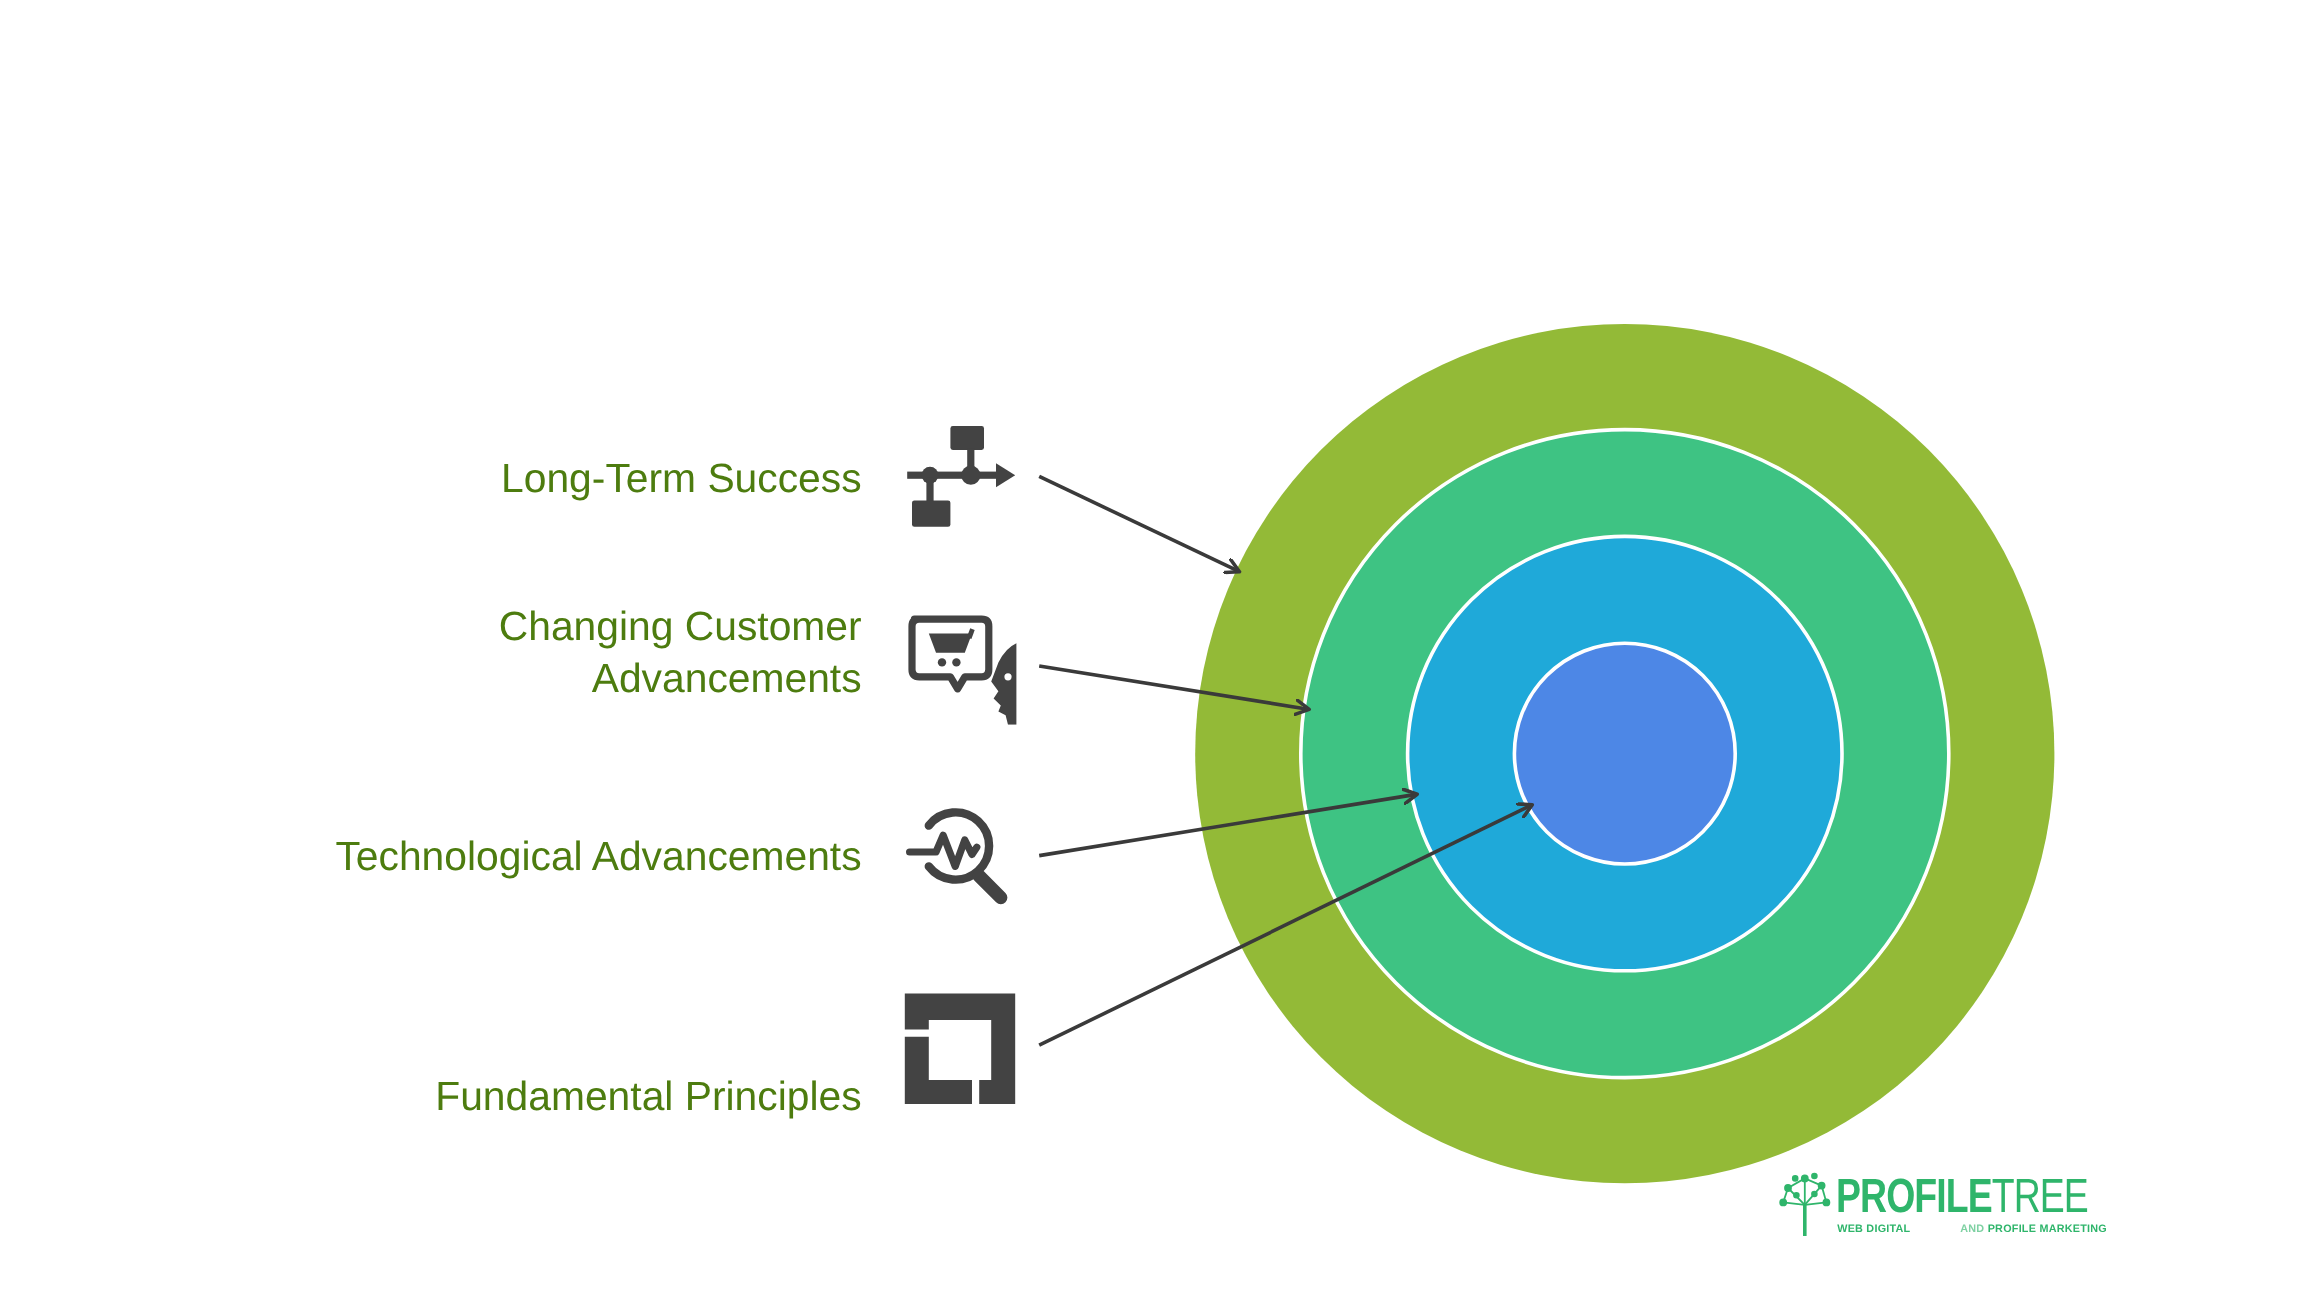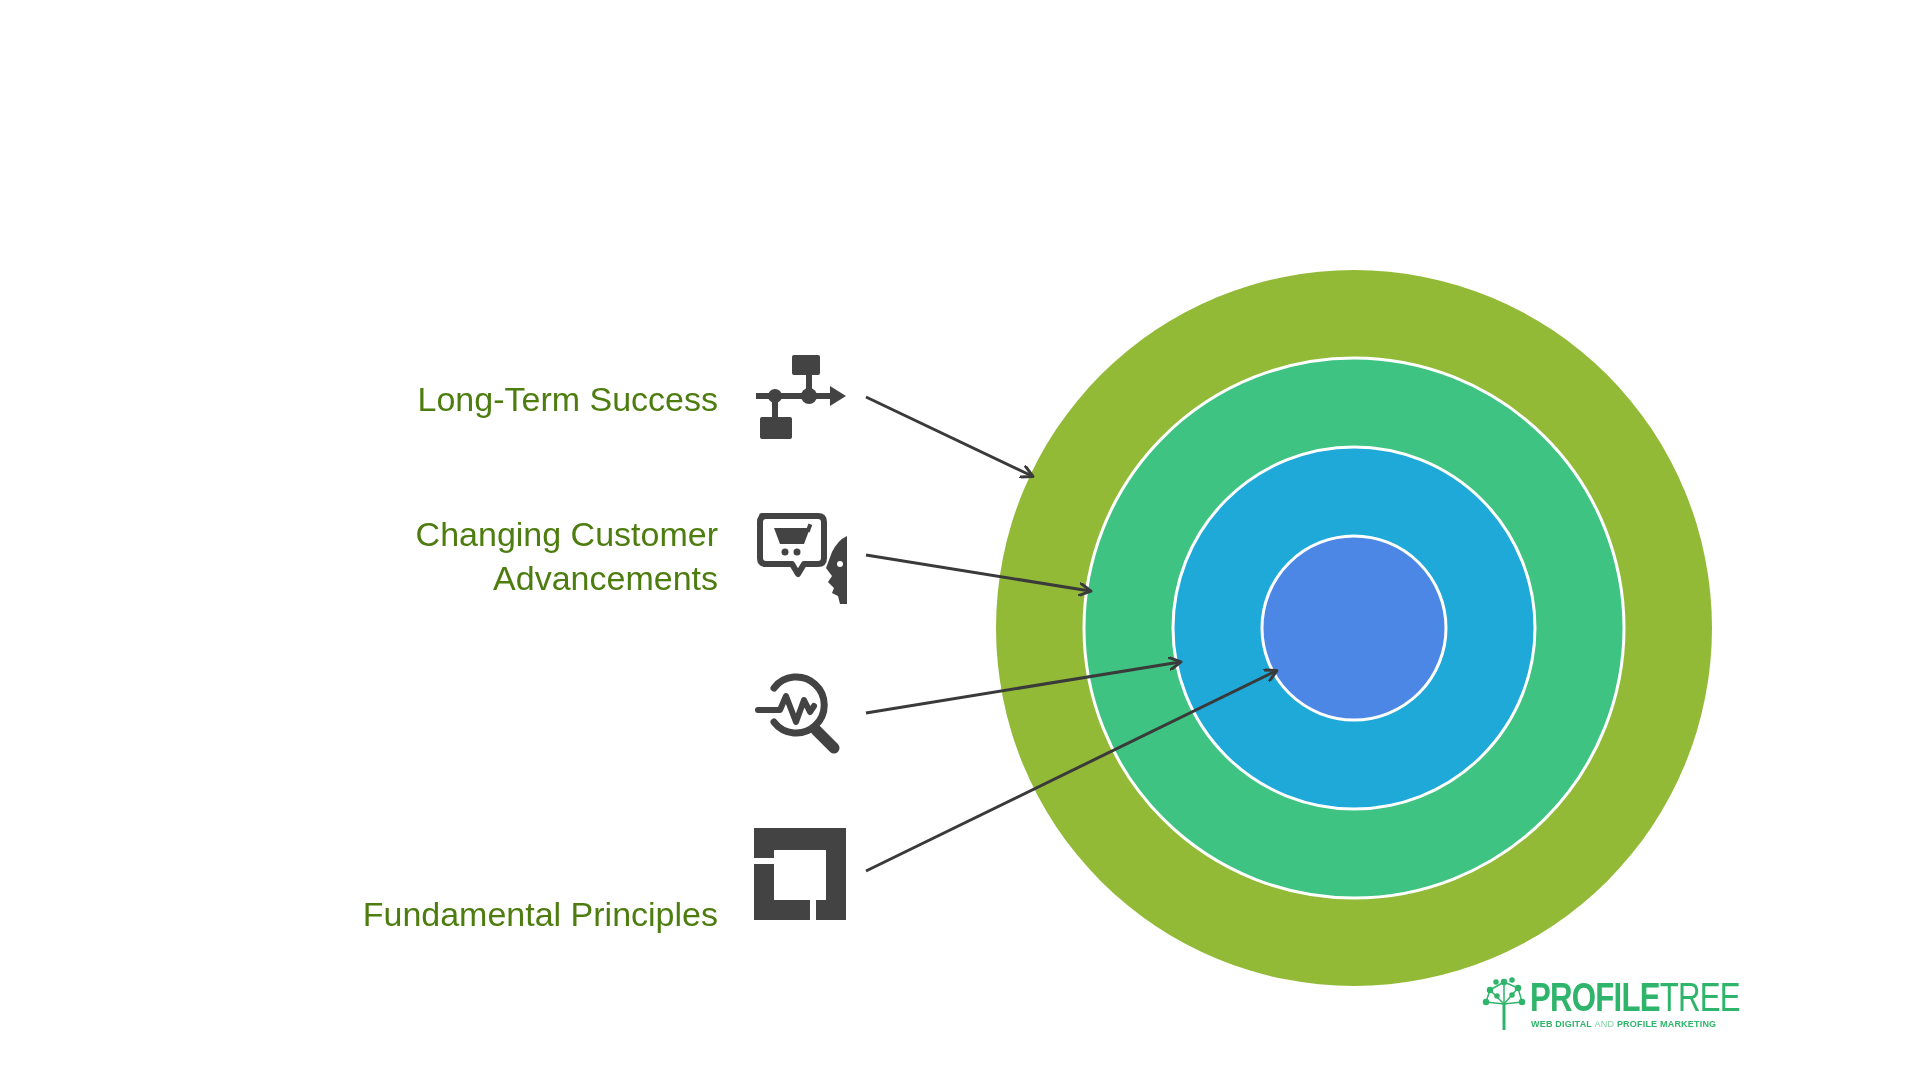--- a/index.html
+++ b/index.html
@@ -71,21 +71,21 @@
     .logo-tag {
       position: absolute;
       left: 49px;
       top: 45px;
       font-size: 9px;
       font-weight: bold;
       color: #2fb56b;
       letter-spacing: 0.2px;
       white-space: nowrap;
     }
-    .logo-tag .light { font-weight: normal; color: #7fd1a3; }
+    .logo-tag .light { font-weight: bold; color: #7fd1a3; margin-left: 39px; }
   </style>
 </head>
 <body>
 
 <div class="canvas">
 
 
   <svg class="overlay" width="1920" height="1080" viewBox="0 0 1920 1080">
     <defs>
       <marker id="arrowhead" markerWidth="14" markerHeight="14" refX="11" refY="7" orient="auto" markerUnits="userSpaceOnUse">
@@ -97,24 +97,25 @@
     <circle cx="1354" cy="628" r="181" fill="#1FA9D9" stroke="#ffffff" stroke-width="3"></circle>
     <circle cx="1354" cy="628" r="92" fill="#4D87E6" stroke="#ffffff" stroke-width="3"></circle>
 
     <line x1="866" y1="397" x2="1032" y2="476" stroke="#3a3a3a" stroke-width="3" marker-end="url(#arrowhead)"></line>
     <line x1="866" y1="555" x2="1090" y2="591" stroke="#3a3a3a" stroke-width="3" marker-end="url(#arrowhead)"></line>
     <line x1="866" y1="713" x2="1180" y2="662" stroke="#3a3a3a" stroke-width="3" marker-end="url(#arrowhead)"></line>
     <line x1="866" y1="871" x2="1276" y2="671" stroke="#3a3a3a" stroke-width="3" marker-end="url(#arrowhead)"></line>
   </svg>
 
   <div class="label" style="top:377px;">Long-Term Success</div>
-  <div class="label" style="top:512px;margin-left:36px;">
+  <div class="label" style="top:500px;margin-left:36px;">
     <div>Changing Customer</div>
     <div>Advancements</div>
   </div>
+  <div class="label" style="top:692px;">Technological Advancements</div>
   <div class="label" style="top:892px;">Fundamental Principles</div>
 
   <svg class="icon" style="left:752px; top:350px;" viewBox="0 0 96 96">
     <rect x="40" y="5" width="28" height="20" rx="2" fill="#434343"></rect>
     <rect x="54" y="24" width="6" height="22" fill="#434343"></rect>
     <rect x="4" y="43" width="80" height="6" fill="#434343"></rect>
     <path d="M78 36 L94 46 L78 56 Z" fill="#434343"></path>
     <circle cx="23" cy="46" r="7" fill="#434343"></circle>
     <circle cx="57" cy="46" r="8" fill="#434343"></circle>
     <rect x="20" y="48" width="6" height="22" fill="#434343"></rect>

